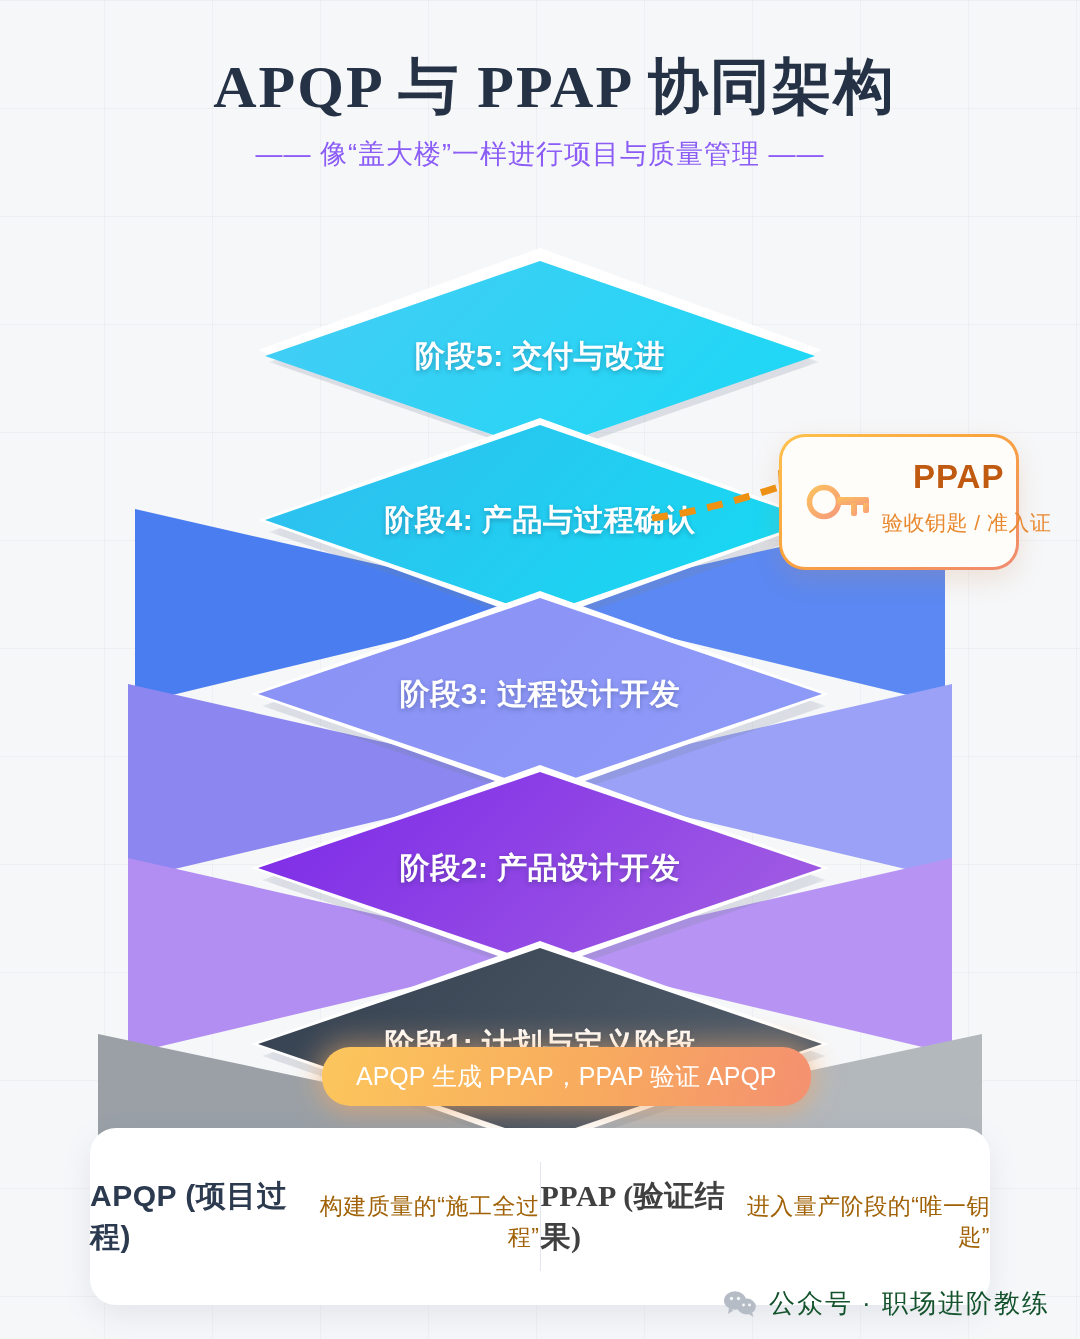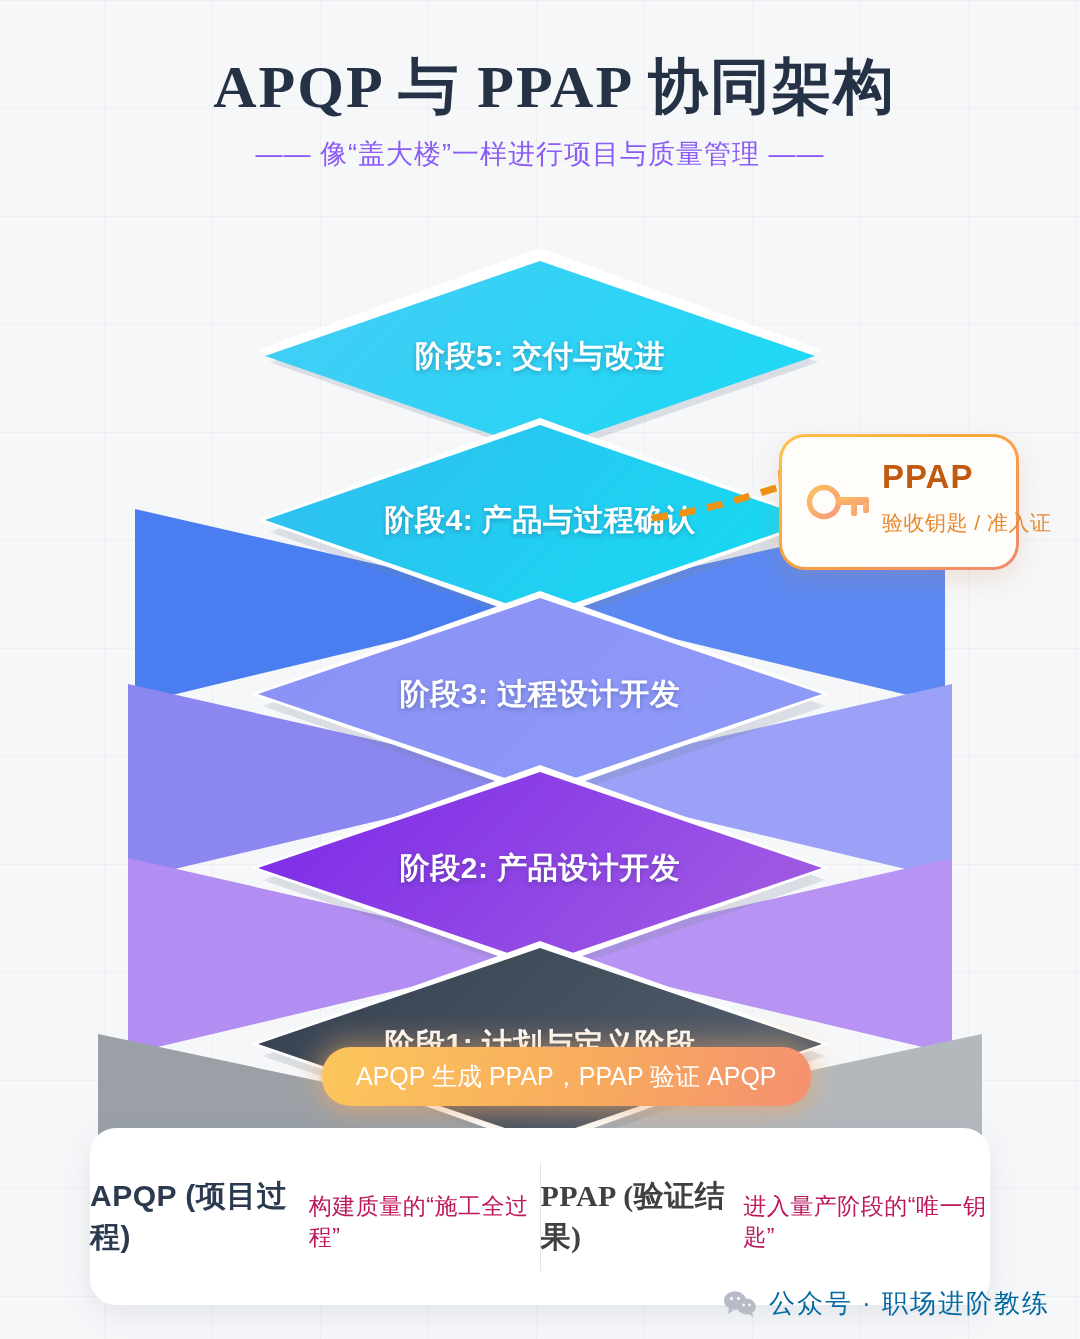--- a/index.html
+++ b/index.html
@@ -86,21 +86,21 @@
     box-shadow:0 10px 26px rgba(200,140,90,0.20);
     z-index:40;
   }
   #ppap-key { position:absolute; left:22px; top:44px; }
   #ppap-text-wrap {
     position:absolute; left:100px; top:20px;
     white-space:nowrap;
   }
   #ppap-title {
     font-size:33px; font-weight:bold; color:#c05a10;
-    letter-spacing:1px; line-height:1.2;
+    letter-spacing:1px; line-height:1.2;margin-left:31px;
   }
   #ppap-sub {
     font-size:21px; color:#e8892f; margin-top:12px;
     letter-spacing:0.5px;
   }
 
   
   #ppap-arrow { position:absolute; left:650px; top:470px; z-index:39; }
 
   
@@ -132,30 +132,30 @@
   .bc-col {
     flex:1; display:flex; flex-direction:row;
     align-items:center; justify-content:center;
   }
   #bc-divider {
     width:1px; background:#e3e7ed; margin:34px 0;
   }
   .bc-title { font-size:30px; font-weight:bold; letter-spacing:0.5px; }
   .bc-title.apqp { color:#2c3a4f; }
   .bc-title.ppap { color:#404040;font-family:Liberation Serif, serif; }
-  .bc-sub { font-size:23px; color:#be185d; margin-top:10px; letter-spacing:0.5px; }
+  .bc-sub { font-size:23px; color:#a16207; margin-top:10px; letter-spacing:0.5px;text-align:right; }
 
   
   #watermark {
     position:absolute;
     right:30px; bottom:18px;
     display:flex; align-items:center; gap:12px;
     z-index:60;
   }
-  #wm-text { font-size:26px; color:#0369a1; letter-spacing:2px; }
+  #wm-text { font-size:26px; color:#14532d; letter-spacing:2px; }
 </style>
 </head>
 <body>
 
 <div id="grid"></div>
 
 <div id="header">
   <div id="title">APQP 与 PPAP 协同架构</div>
   <div id="subtitle">—— 像“盖大楼”一样进行项目与质量管理 ——</div>
 </div>

